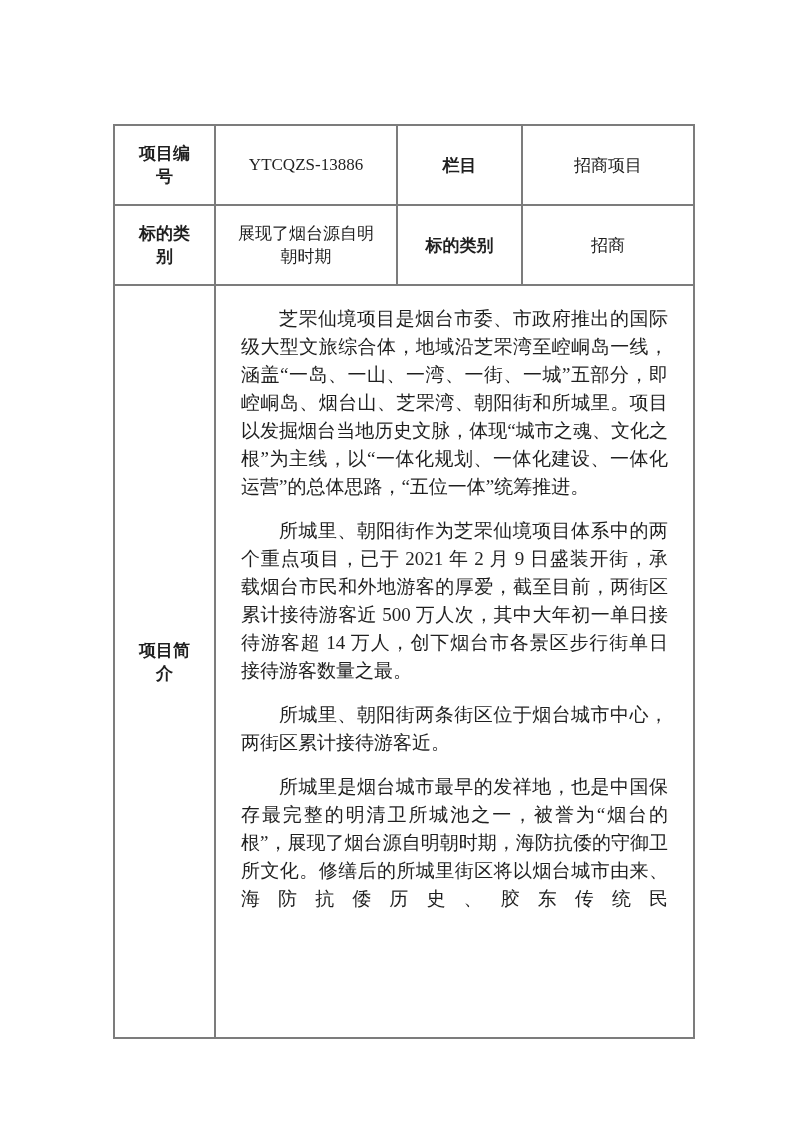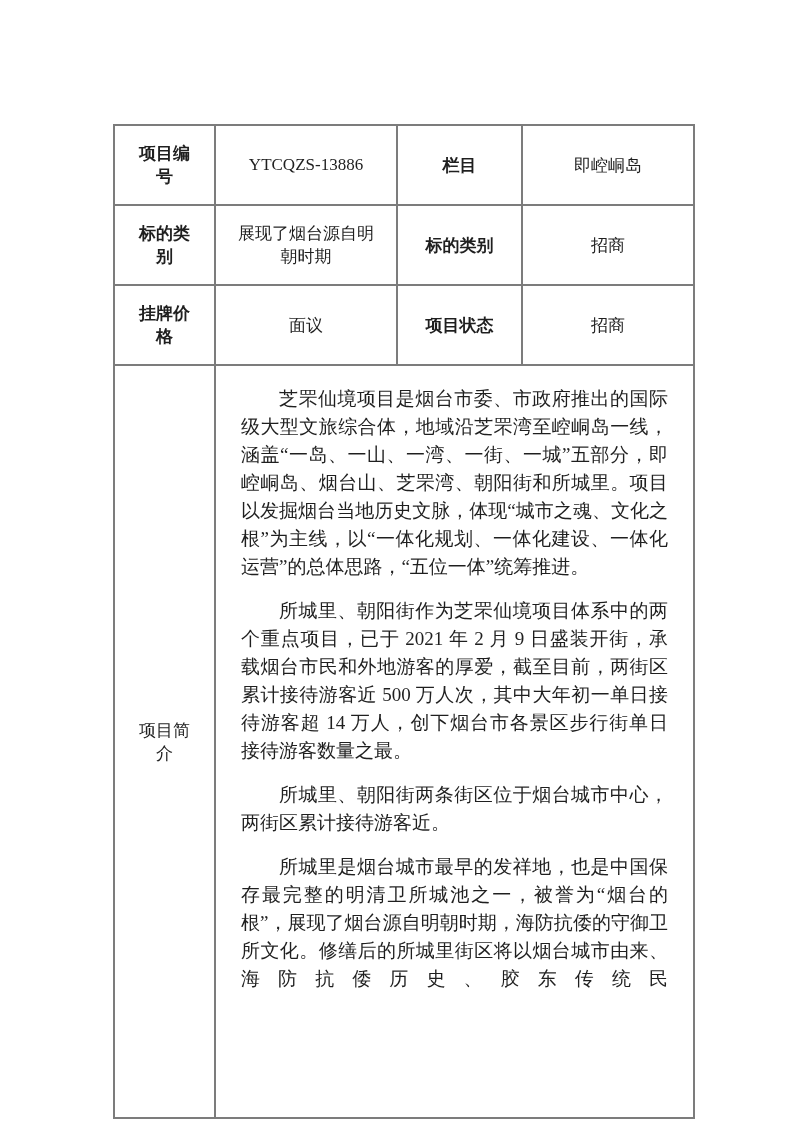--- a/index.html
+++ b/index.html
@@ -41,21 +41,21 @@
     font-weight: bold;
   }
   td.value {
     font-weight: normal;
   }
   .intro-row {
     height: 753px;
   }
   td.intro-label {
     font-size: 17px;
-    font-weight: normal;
+    font-weight: bold;
   }
   td.intro-cell {
     vertical-align: top;
     padding: 3px 9px 0 9px;
   }
   .intro-text {
     height: 748px;
     overflow: hidden;
   }
   .intro-text p {
@@ -79,32 +79,26 @@
       <col style="width:101px">
       <col style="width:182px">
       <col style="width:125px">
       <col style="width:172px">
     </colgroup>
     <tbody>
       <tr class="info-row">
         <td class="label">项目编号</td>
         <td class="value">YTCQZS-13886</td>
         <td class="label">栏目</td>
-        <td class="value">即崆峒岛</td>
+        <td class="value">招商项目</td>
       </tr>
       <tr class="info-row">
         <td class="label">标的类别</td>
         <td class="value">展现了烟台源自明朝时期</td>
         <td class="label">标的类别</td>
-        <td class="value">招商</td>
-      </tr>
-      <tr class="info-row">
-        <td class="label">挂牌价格</td>
-        <td class="value">面议</td>
-        <td class="label">项目状态</td>
         <td class="value">招商</td>
       </tr>
       <tr class="intro-row">
         <td class="intro-label">项目简介</td>
         <td class="intro-cell" colspan="3">
           <div class="intro-text">
             <p>芝罘仙境项目是烟台市委、市政府推出的国际级大型文旅综合体，地域沿芝罘湾至崆峒岛一线，涵盖“一岛、一山、一湾、一街、一城”五部分，即崆峒岛、烟台山、芝罘湾、朝阳街和所城里。项目以发掘烟台当地历史文脉，体现“城市之魂、文化之根”为主线，以“一体化规划、一体化建设、一体化运营”的总体思路，“五位一体”统筹推进。</p>
             <p>所城里、朝阳街作为芝罘仙境项目体系中的两个重点项目，已于 2021 年 2 月 9 日盛装开街，承载烟台市民和外地游客的厚爱，截至目前，两街区累计接待游客近 500 万人次，其中大年初一单日接待游客超 14 万人，创下烟台市各景区步行街单日接待游客数量之最。</p>
             <p>所城里、朝阳街两条街区位于烟台城市中心，两街区累计接待游客近。</p>
             <p class="cutoff">所城里是烟台城市最早的发祥地，也是中国保存最完整的明清卫所城池之一，被誉为“烟台的根”，展现了烟台源自明朝时期，海防抗倭的守御卫所文化。修缮后的所城里街区将以烟台城市由来、海防抗倭历史、胶东传统民</p>

